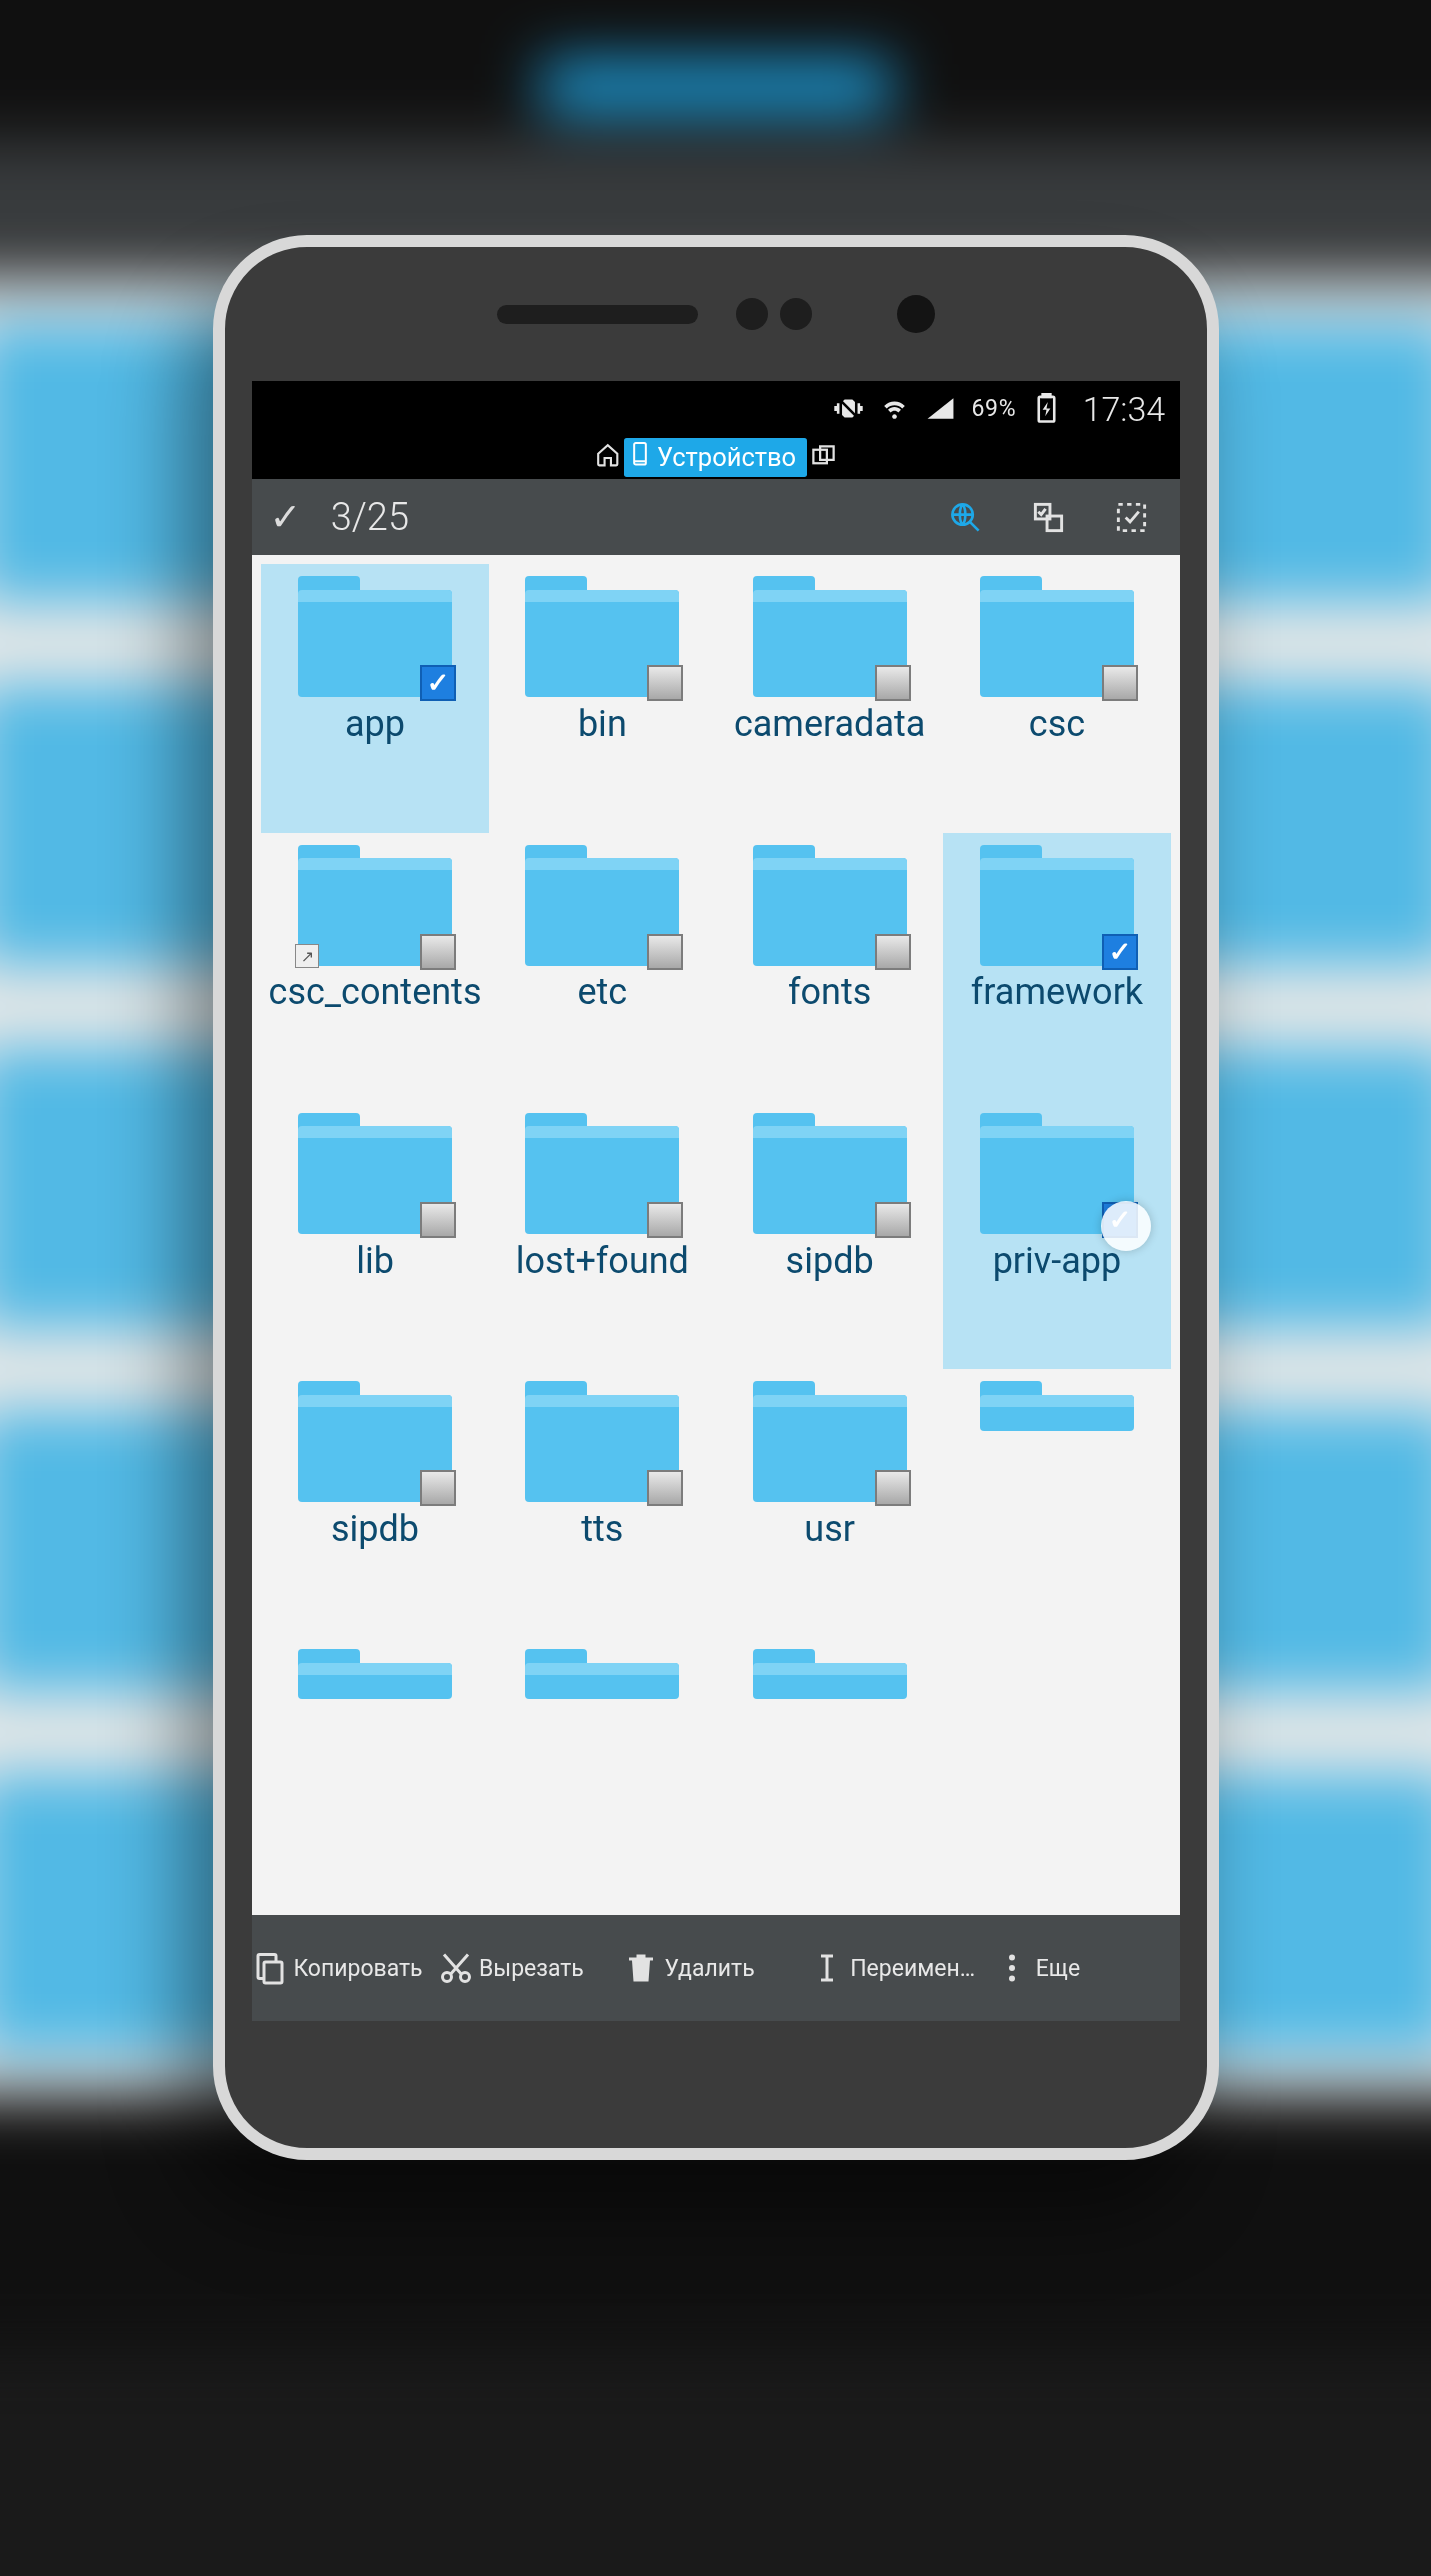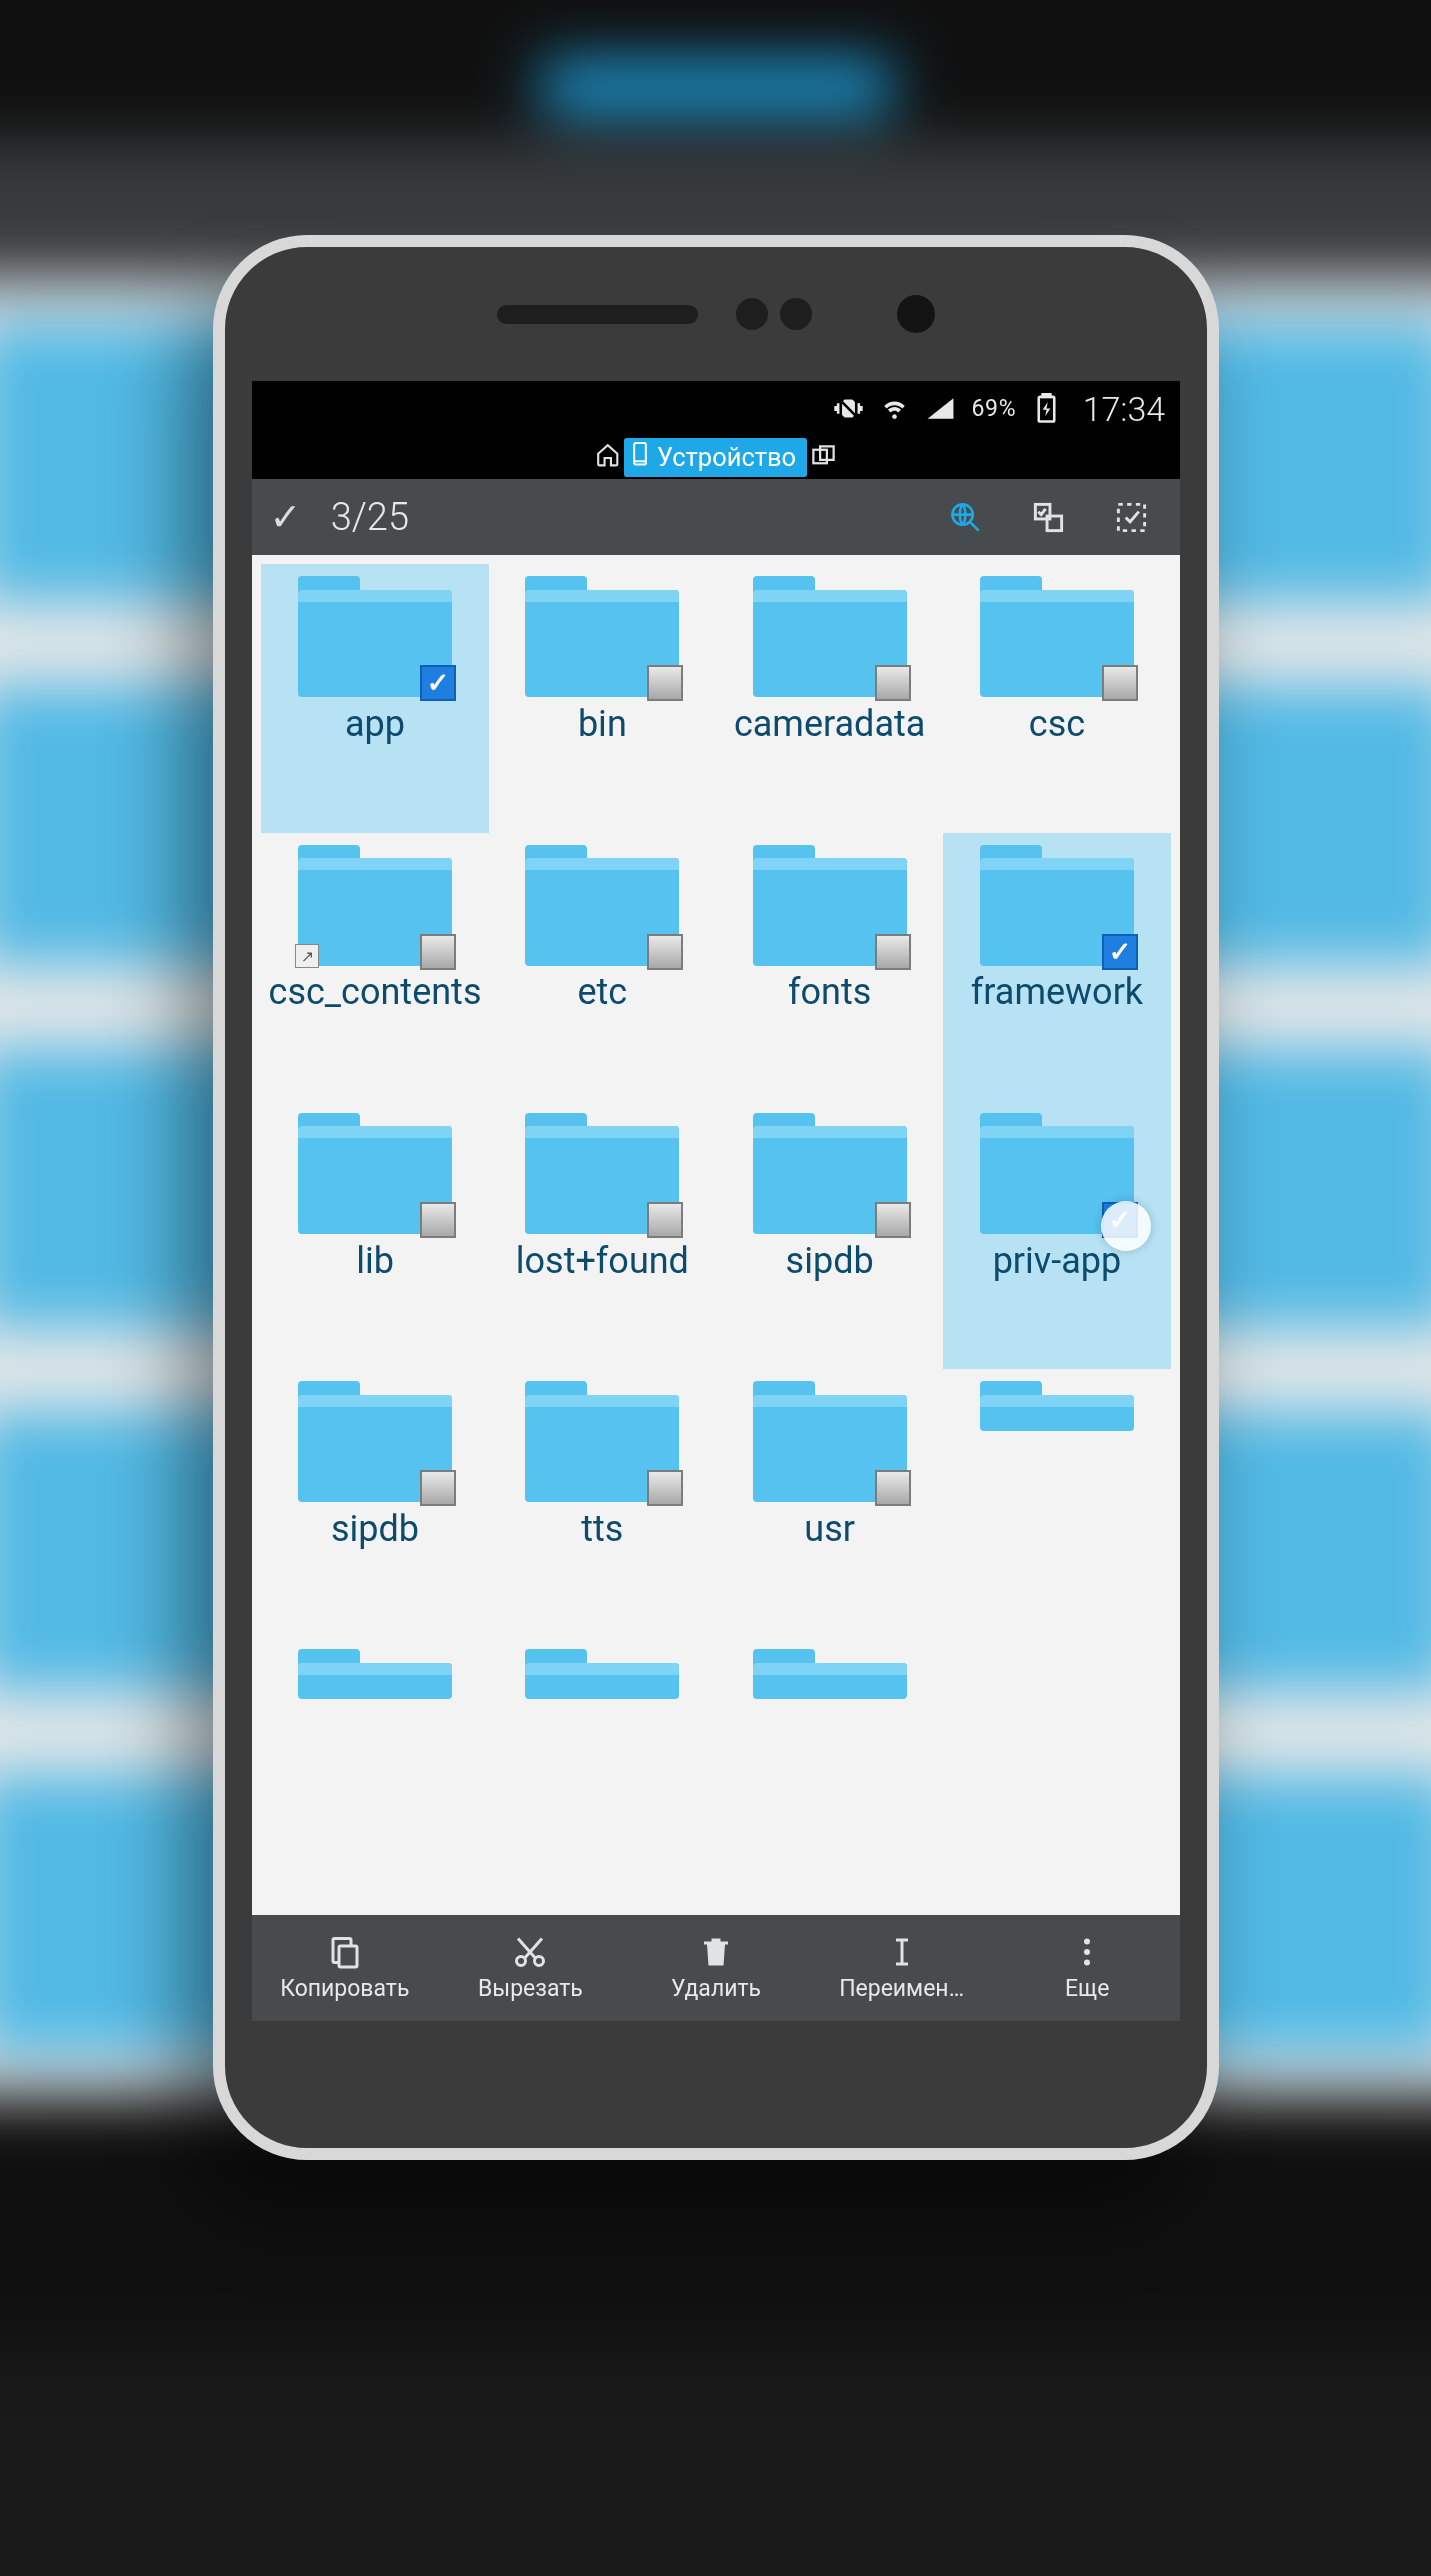--- a/index.html
+++ b/index.html
@@ -269,21 +269,21 @@
     height: 106px;
     background: #474b4d;
     display: flex;
     align-items: center;
     justify-content: space-around;
     color: #e8e8e8;
   }
   .bottombar .bb-item {
     flex: 1 1 0;
     display: flex;
-    flex-direction: column;
+    flex-direction: row;
     align-items: center;
     gap: 5.4px;
   }
   .bottombar .bb-item svg { width: 36px; height: 36px; }
   .bottombar .bb-label { font-size: 23px; }
 
   
   .scroll-dot {
     position: absolute;
     right: 29.5px;

